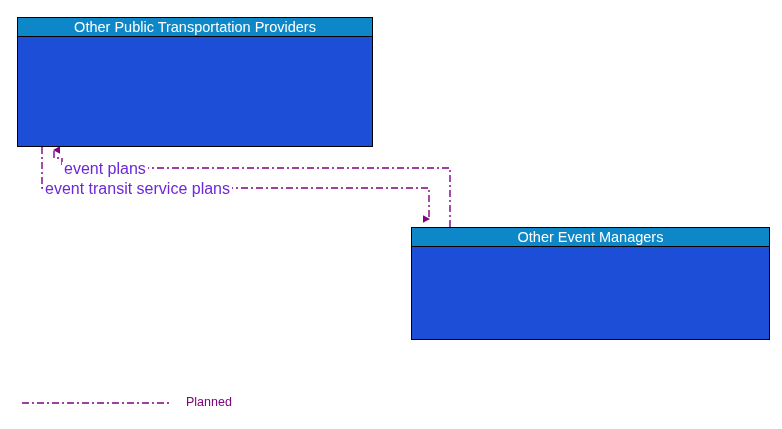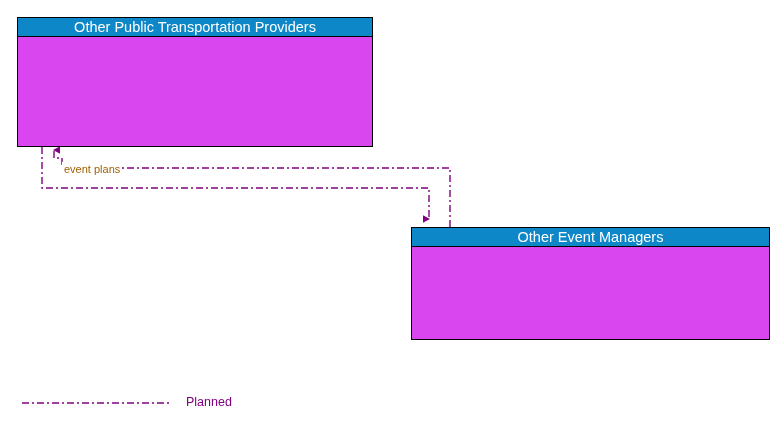--- a/index.html
+++ b/index.html
@@ -25,21 +25,21 @@
     width: 782px;
     height: 429px;
     pointer-events: none;
   }
 
   
   .node {
     position: absolute;
     box-sizing: border-box;
     border: 1px solid #000000;
-    background: #d946ef;
+    background: #1d4ed8;
   }
   .node-header {
     box-sizing: border-box;
     background: #0d87c8;
     color: #ffffff;
     font-size: 14.5px;
     line-height: 18px;
     height: 19px;
     text-align: center;
     white-space: nowrap;
@@ -64,22 +64,22 @@
   #node-event-management {
     left: 411px;
     top: 227px;
     width: 359px;
     height: 113px;
   }
 
   
   .flow-label {
     position: absolute;
-    color: #a16207;
-    font-size: 11px;
+    color: #6d28d9;
+    font-size: 16px;
     line-height: 14px;
     white-space: nowrap;
     background: #ffffff;
     padding: 0 2px;
   }
   #label-event-plans {
     left: 62px;
     top: 162px;
   }
   #label-event-transit-service-plans {
@@ -139,20 +139,21 @@
   <div class="node" id="node-transit-dispatch">
     <div class="node-header">Other Public Transportation Providers</div>
   </div>
 
   <div class="node" id="node-event-management">
     <div class="node-header">Other Event Managers</div>
   </div>
 
   <div class="flow-label" id="label-event-plans">event plans</div>
 
+  <div class="flow-label" id="label-event-transit-service-plans">event transit service plans</div>
 
   <div id="legend">
     <svg id="legend-line" viewBox="0 0 150 2" width="150" height="2" preserveAspectRatio="none">
       <line x1="0" y1="1" x2="150" y2="1" stroke="#800080" stroke-width="1.4" stroke-dasharray="7,3,2,3"></line>
     </svg>
     <div id="legend-label">Planned</div>
   </div>
 
 </div>
 

